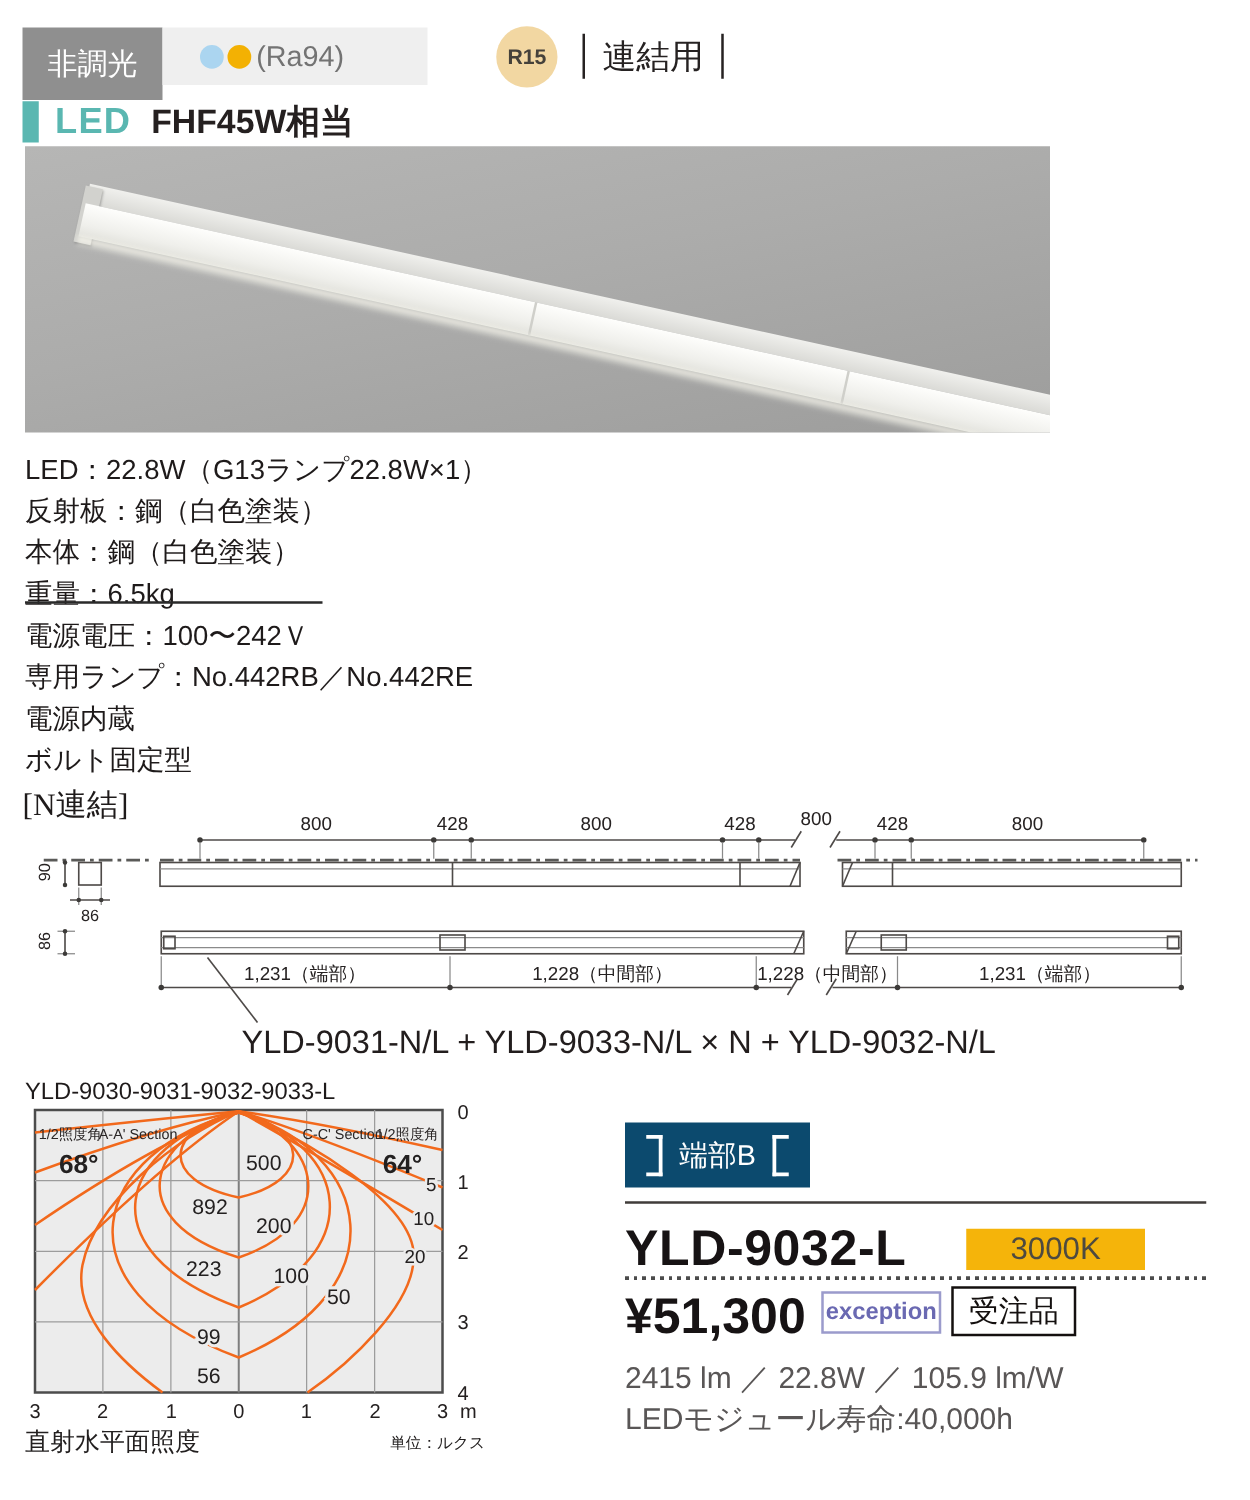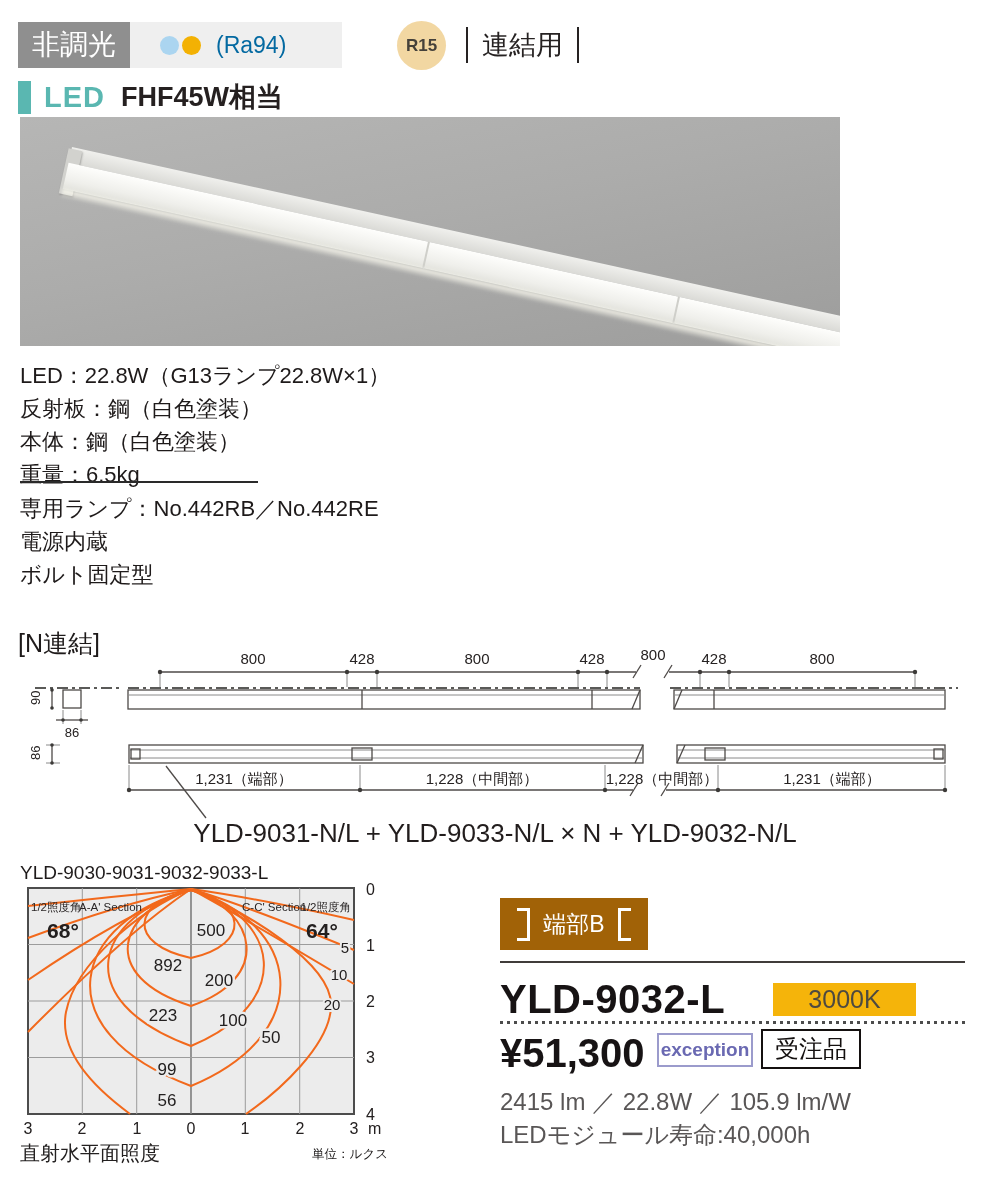--- a/index.html
+++ b/index.html
@@ -2,26 +2,26 @@
 <html><head>
 <meta charset="utf-8">
 <style>
   html,body{margin:0;padding:0;background:#fff;}
   .page{position:relative;width:1000px;height:1200px;background:#ffffff;overflow:hidden;
         font-family:"Liberation Sans","DejaVu Sans",sans-serif;color:#1e1a1a;}
   .abs{position:absolute;}
   .flexc{display:flex;align-items:center;justify-content:center;}
 
   
-  .badge-nondim{left:18px;top:22px;width:112px;height:46px;background:#8f8f8f;color:#fff;font-size:28px;}
+  .badge-nondim{left:18px;top:22px;width:112px;height:58px;background:#8f8f8f;color:#fff;font-size:24px;}
   .ra-strip{left:130px;top:22px;width:212px;height:46px;background:#efefef;display:flex;align-items:center;padding-left:30px;box-sizing:border-box;}
   .dot{width:19px;height:19px;border-radius:50%;}
   .dot-blue{background:#abd5f0;}
   .dot-amber{background:#f3b103;margin-left:3px;}
-  .ra-text{font-size:23px;color:#0369a1;margin-left:15px;}
+  .ra-text{font-size:23px;color:#737373;margin-left:4px;}
   .r15{left:397px;top:21px;width:49px;height:49px;border-radius:50%;background:#f2d7a2;color:#45413a;font-size:17px;font-weight:bold;text-align:right;}
   .renketsu{left:466px;top:26px;height:38px;display:flex;align-items:center;font-size:27px;color:#262222;}
   .vbar{width:2px;height:36px;background:#262222;}
   .renketsu span.txt{margin:0 14px;}
 
   .led-row{left:18px;top:79px;display:flex;align-items:center;}
   .led-bar{width:13px;height:33px;background:#5ab7b1;margin-right:13px;}
   .led-text{color:#5ab7b1;font-size:29px;font-weight:bold;letter-spacing:1px;margin-right:16px;}
   .equiv{font-size:27px;color:#252020;font-weight:bold;}
 
@@ -33,25 +33,25 @@
   .fix-front{height:27px;background:linear-gradient(#fefefc,#efefeb 65%,#e2e2dc);position:relative;}
   .fix-joint{position:absolute;top:0;width:2px;height:100%;background:#cfcfca;}
   .fix-glow{height:9px;background:linear-gradient(#faf9ef,rgba(190,190,185,0));filter:blur(1.5px);}
   .fix-end{position:absolute;left:-3px;top:2px;width:14px;height:46px;background:#d2d2ce;box-shadow:1px 1px 2px rgba(0,0,0,.25);}
 
   
   .specs{left:20px;top:359px;font-size:22px;line-height:33px;color:#1e1a1a;}
   .specs2{left:20px;top:492px;font-size:22px;line-height:33px;color:#1e1a1a;}
   .spec-rule{left:20px;top:481px;width:238px;border-top:2px solid #2a2a2a;height:0;}
 
-  .nrenketsu{left:18px;top:627px;font-size:25px;color:#1e1a1a;}
+  .nrenketsu{left:18px;top:627px;font-size:25px;color:#1e1a1a;font-family:Liberation Serif, serif;}
   .formula{left:150px;top:818px;width:690px;text-align:center;font-size:26px;color:#221d1d;}
 
   
-  .edge-badge{left:500px;top:898px;width:148px;height:52px;background:#a16207;color:#fff;font-size:23px;}
+  .edge-badge{left:500px;top:898px;width:148px;height:52px;background:#0c4a6e;color:#fff;font-size:23px;}
   .bracket{width:10px;height:27px;border:3px solid #fff;}
   .bracket-r{border-left:none;margin-right:13px;}
   .bracket-l{border-right:none;margin-left:13px;}
   .col-rule{left:500px;top:961px;width:465px;border-top:2.5px solid #403c3a;height:0;}
   .model{left:500px;top:977px;font-size:40px;font-weight:bold;color:#171314;letter-spacing:0.5px;}
   .temp-badge{left:773px;top:983px;width:143px;height:33px;background:#f5b40a;color:#4e4a40;font-size:25px;}
   .dotline{left:500px;top:1021px;width:465px;height:3px;background:repeating-linear-gradient(90deg,#4c4c4c 0 3px,transparent 3px 7px);}
   .price{left:500px;top:1031px;font-size:40px;font-weight:bold;color:#171314;}
   .exception{left:657px;top:1033px;width:92px;height:30px;border:2px solid #9b9bcc;color:#6a69b2;font-size:19px;font-weight:bold;}
   .order{left:761px;top:1029px;width:96px;height:36px;border:2.5px solid #14100f;color:#14100f;font-size:24px;}
@@ -112,20 +112,21 @@
   </div>
 
   <div class="abs specs">
     <div>LED：22.8W（G13ランプ22.8W×1）</div>
     <div>反射板：鋼（白色塗装）</div>
     <div>本体：鋼（白色塗装）</div>
     <div>重量：6.5kg</div>
   </div>
   <div class="abs spec-rule"></div>
   <div class="abs specs2">
+    <div>電源電圧：100〜242Ｖ</div>
     <div>専用ランプ：No.442RB／No.442RE</div>
     <div>電源内蔵</div>
     <div>ボルト固定型</div>
   </div>
 
   <div class="abs nrenketsu">[N連結]</div>
 
   <svg style="left:0;top:616px;" width="1000" height="250" viewBox="0 616 1000 250">
 
     <g>

